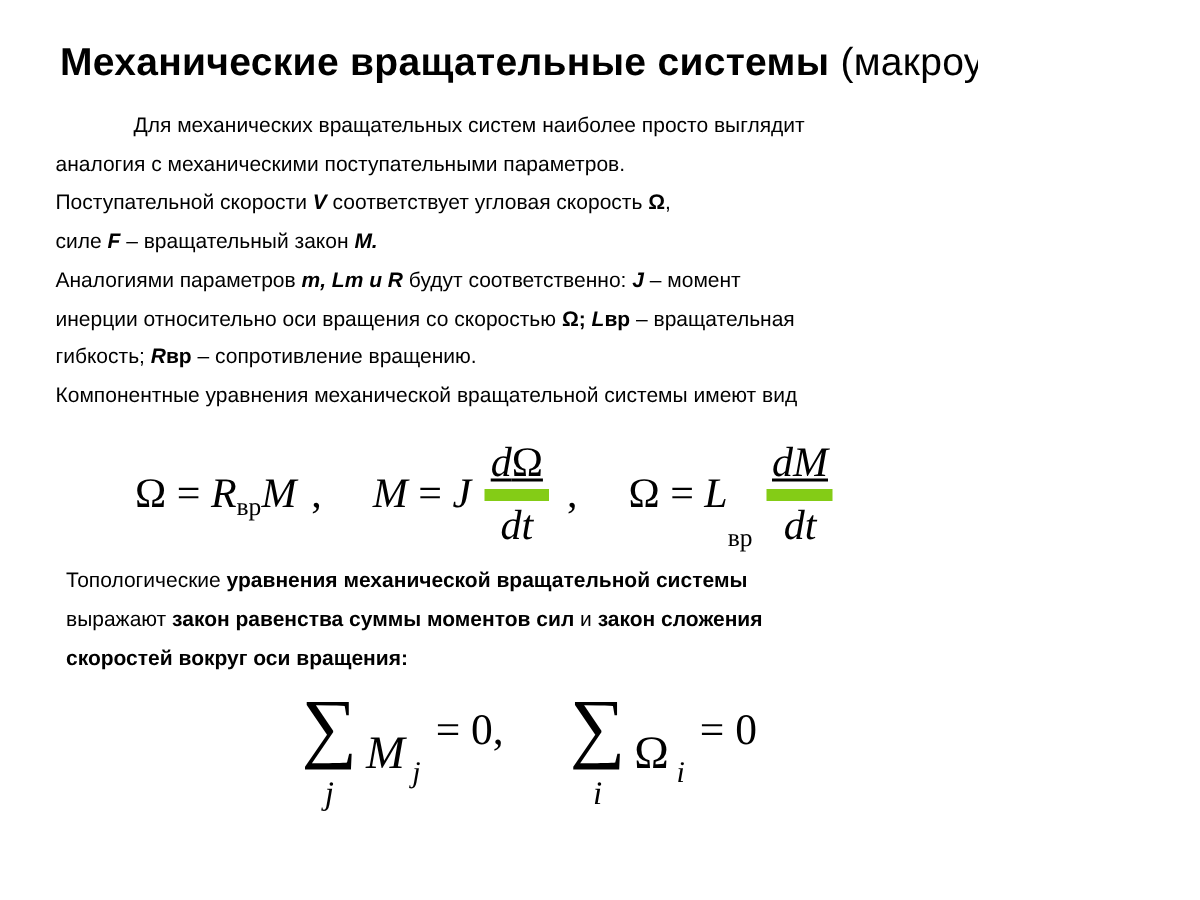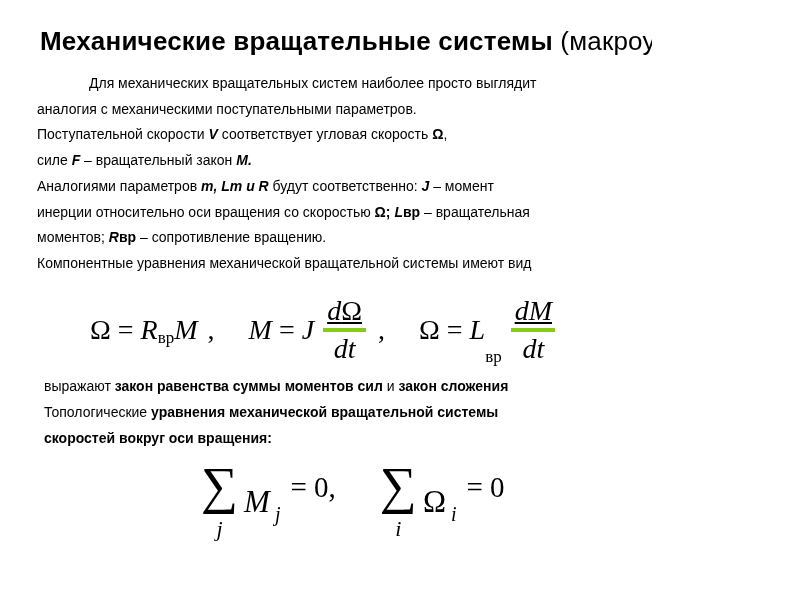--- a/index.html
+++ b/index.html
@@ -29,21 +29,21 @@
   }
   .eq{white-space:pre;display:flex;align-items:center;}
   .eq + .eq{margin-left:34px;}
   .it{font-style:italic;}
   .msub{font-size:17px;align-self:flex-end;transform:translateY(2px);}
   .frac{
     display:inline-flex;flex-direction:column;align-items:center;
     margin-left:7px;line-height:1.15;text-align:center;
   }
   .frac .num{padding:0 6px 1px;text-decoration:underline;}
-  .frac .den{border-top:4px solid #84cc16;padding:1px 11px 0;}
+  .frac .den{border-top:8px solid #84cc16;padding:1px 11px 0;}
   .comma{padding-left:3px;}
   
   .sumrow{
     position:absolute;left:201px;top:462px;display:flex;
     font-family:"Liberation Serif","DejaVu Serif",serif;
   }
   .sum{display:flex;}
   .sum + .sum{margin-left:44px;}
   .sig{display:flex;flex-direction:column;align-items:center;}
   .sig .glyph{font-size:52px;line-height:48px;font-weight:normal;}
@@ -65,39 +65,39 @@
 
   <h1 class="title"><span class="sg-b">Механические вращательные системы</span><span class="sg-r"> (макроуровень)</span></h1>
 
   <div class="para p1">
     <div class="line indent"><span class="sg-r">Для механических вращательных систем наиболее просто выглядит</span></div>
     <div class="line"><span class="sg-r">аналогия с механическими поступательными параметров.</span></div>
     <div class="line"><span class="sg-r">Поступательной скорости </span><span class="sg-bi">V</span><span class="sg-r"> соответствует угловая скорость </span><span class="sg-b">Ω</span><span class="sg-r">,</span></div>
     <div class="line"><span class="sg-r">силе </span><span class="sg-bi">F</span><span class="sg-r"> – вращательный закон </span><span class="sg-bi">M.</span></div>
     <div class="line"><span class="sg-r">Аналогиями параметров </span><span class="sg-bi">m, Lm и R</span><span class="sg-r"> будут соответственно: </span><span class="sg-bi">J</span><span class="sg-r"> – момент</span></div>
     <div class="line"><span class="sg-r">инерции относительно оси вращения со скоростью </span><span class="sg-b">Ω;</span><span class="sg-r"> </span><span class="sg-bi">L</span><span class="sg-b">вр</span><span class="sg-r"> – вращательная</span></div>
-    <div class="line"><span class="sg-r">моментов; </span><span class="sg-bi">R</span><span class="sg-b">вр</span><span class="sg-r"> – сопротивление вращению.</span></div>
+    <div class="line"><span class="sg-r">гибкость; </span><span class="sg-bi">R</span><span class="sg-b">вр</span><span class="sg-r"> – сопротивление вращению.</span></div>
     <div class="line"><span class="sg-r">Компонентные уравнения механической вращательной системы имеют вид</span></div>
   </div>
 
   <div class="eqrow">
     <span class="eq">
       <span>Ω</span><span> = </span><span class="it">R</span><span class="msub">вр</span><span class="it">M</span><span class="comma"> ,</span>
     </span>
     <span class="eq">
       <span class="it">M</span><span> = </span><span class="it">J</span><span class="frac"><span class="num"><span class="it">d</span><span>Ω</span></span><span class="den it">dt</span></span><span class="comma"> ,</span>
     </span>
     <span class="eq">
       <span>Ω</span><span> = </span><span class="it">L</span><span class="msub">вр</span><span class="frac"><span class="num"><span class="it">dM</span><span></span></span><span class="den it">dt</span></span>
     </span>
   </div>
 
   <div class="para p2">
+    <div class="line"><span class="sg-r">Топологические </span><span class="sg-b">уравнения механической вращательной системы</span></div>
     <div class="line"><span class="sg-r">выражают </span><span class="sg-b">закон равенства суммы моментов сил</span><span class="sg-r"> и </span><span class="sg-b">закон сложения</span></div>
-    <div class="line"><span class="sg-r">Топологические </span><span class="sg-b">уравнения механической вращательной системы</span></div>
     <div class="line"><span class="sg-b">скоростей вокруг оси вращения:</span></div>
   </div>
 
   <div class="sumrow">
     <span class="sum">
       <span class="sig">
         <span class="glyph">∑</span>
         <span class="idx">j</span>
       </span>
       <span class="term it"><span>M</span><span class="tsub">j</span></span>

